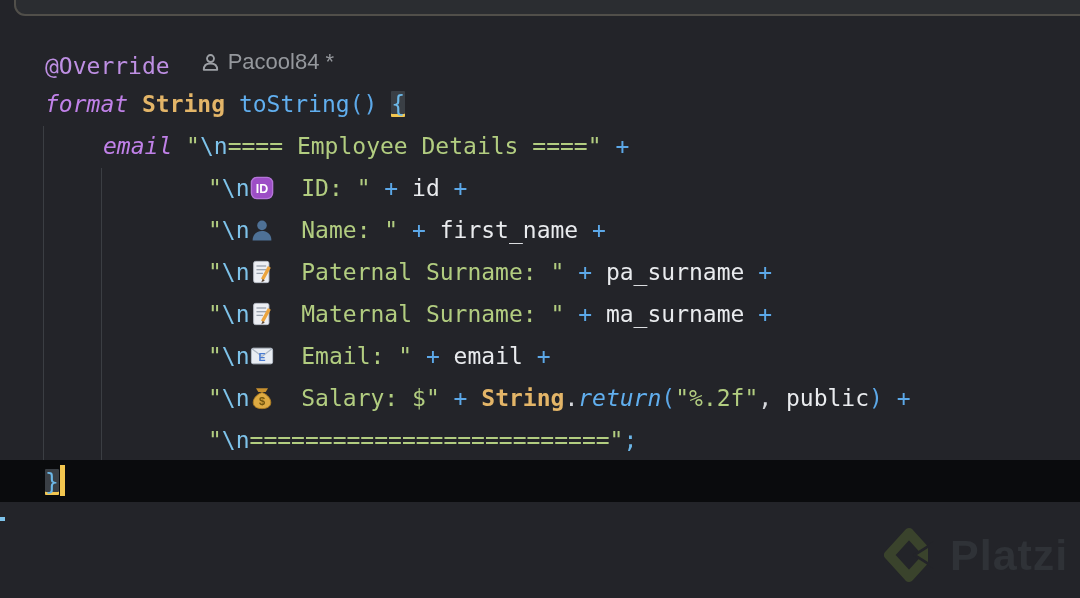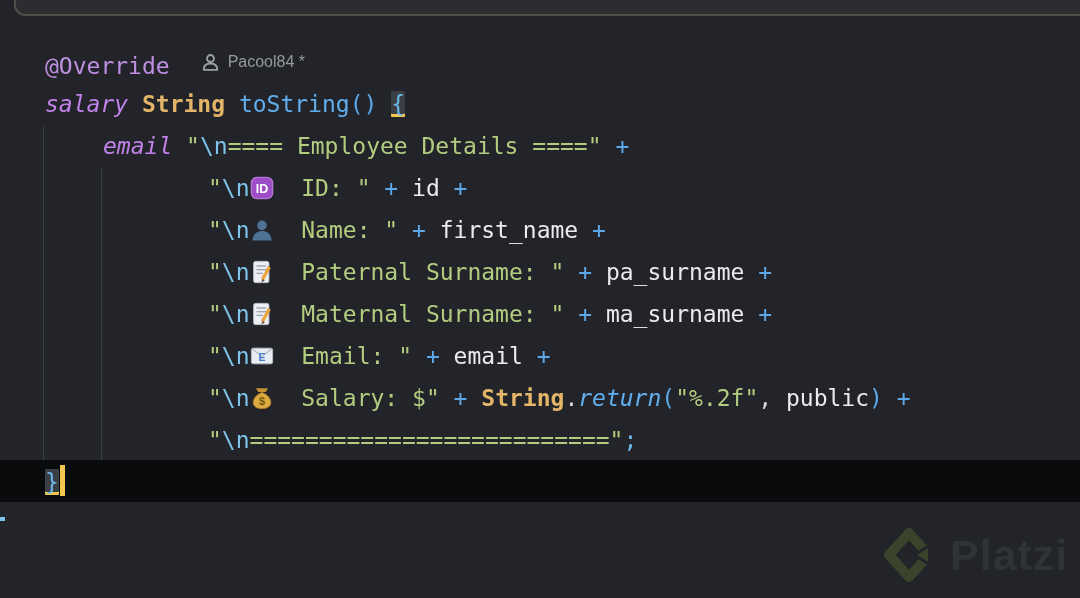--- a/index.html
+++ b/index.html
@@ -35,21 +35,21 @@
   .op  { color:#5ca8e8; }
   .vr  { color:#e9ebee; }
   .pln { color:#d6d8dc; }
   .semi{ color:#6cb6e8; }
   .brace { color:#6cb8e8; }
   .match { background:#3a3f45; box-shadow: inset 0 -3px 0 0 #f3c64f; border-radius:1px; }
   .caret { display:inline-block; width:5px; height:31px; background:#f3c64f; vertical-align:-6px; margin-left:1px; }
 
   
   .blame { display:inline-flex; align-items:center; gap:7px; margin-left:30px;
-    font-family:"Liberation Sans", sans-serif; font-size:16px; color:#95989d; vertical-align:1px; }
+    font-family:"Liberation Sans", sans-serif; font-size:22px; color:#95989d; vertical-align:1px; }
   .blame svg { display:inline-block; }
 
   
   .emoji { display:inline-block; width:24px; height:24px; vertical-align:-4px; }
 
   
   .left-dash { position:absolute; left:0; top:517px; width:5px; height:4px; background:#7ec3ea; z-index:2; }
 
   
   .watermark { position:absolute; left:884px; top:528px; display:flex; align-items:center; gap:16px; z-index:1; }
@@ -67,21 +67,21 @@
   <div class="current-line"></div>
   <div class="left-dash"></div>
 
   <div class="code">
 
     <div class="line"><span class="ann">@Override</span><span class="blame"><svg width="21" height="21" viewBox="0 0 20 20">
             <circle cx="10" cy="6.2" r="3.3" fill="none" stroke="#9da0a5" stroke-width="1.8"></circle>
             <path d="M3.6,17 C3.6,12.6 6.4,10.9 10,10.9 C13.6,10.9 16.4,12.6 16.4,17 Z" fill="none" stroke="#9da0a5" stroke-width="1.8" stroke-linejoin="round"></path>
           </svg><span>Pacool84 *</span></span></div>
 
-    <div class="line"><span class="kw">salary </span><span class="cls">String </span><span class="fn">toString</span><span class="par">()</span><span class="pln"> </span><span class="brace match">{</span></div>
+    <div class="line"><span class="kw">format </span><span class="cls">String </span><span class="fn">toString</span><span class="par">()</span><span class="pln"> </span><span class="brace match">{</span></div>
 
     <div class="line ind1"><span class="kw">email </span><span class="str">"</span><span class="esc">\n</span><span class="str">==== Employee Details ===="</span><span class="op"> +</span></div>
 
     <div class="line ind2"><span class="str">"</span><span class="esc">\n</span><svg class="emoji" viewBox="0 0 26 26">
           <rect x="1.5" y="1.5" width="23" height="23" rx="6" fill="#9d4ec6" stroke="#b475d8" stroke-width="1.5"></rect>
           <text x="13" y="18.2" font-family="Liberation Sans, sans-serif" font-size="13.5" font-weight="bold" fill="#ffffff" text-anchor="middle">ID</text>
         </svg><span class="str">  ID: "</span><span class="op"> + </span><span class="vr">id</span><span class="op"> +</span></div>
 
     <div class="line ind2"><span class="str">"</span><span class="esc">\n</span><svg class="emoji" viewBox="0 0 26 26">
           <circle cx="13" cy="8" r="5.2" fill="#4e7196"></circle>

